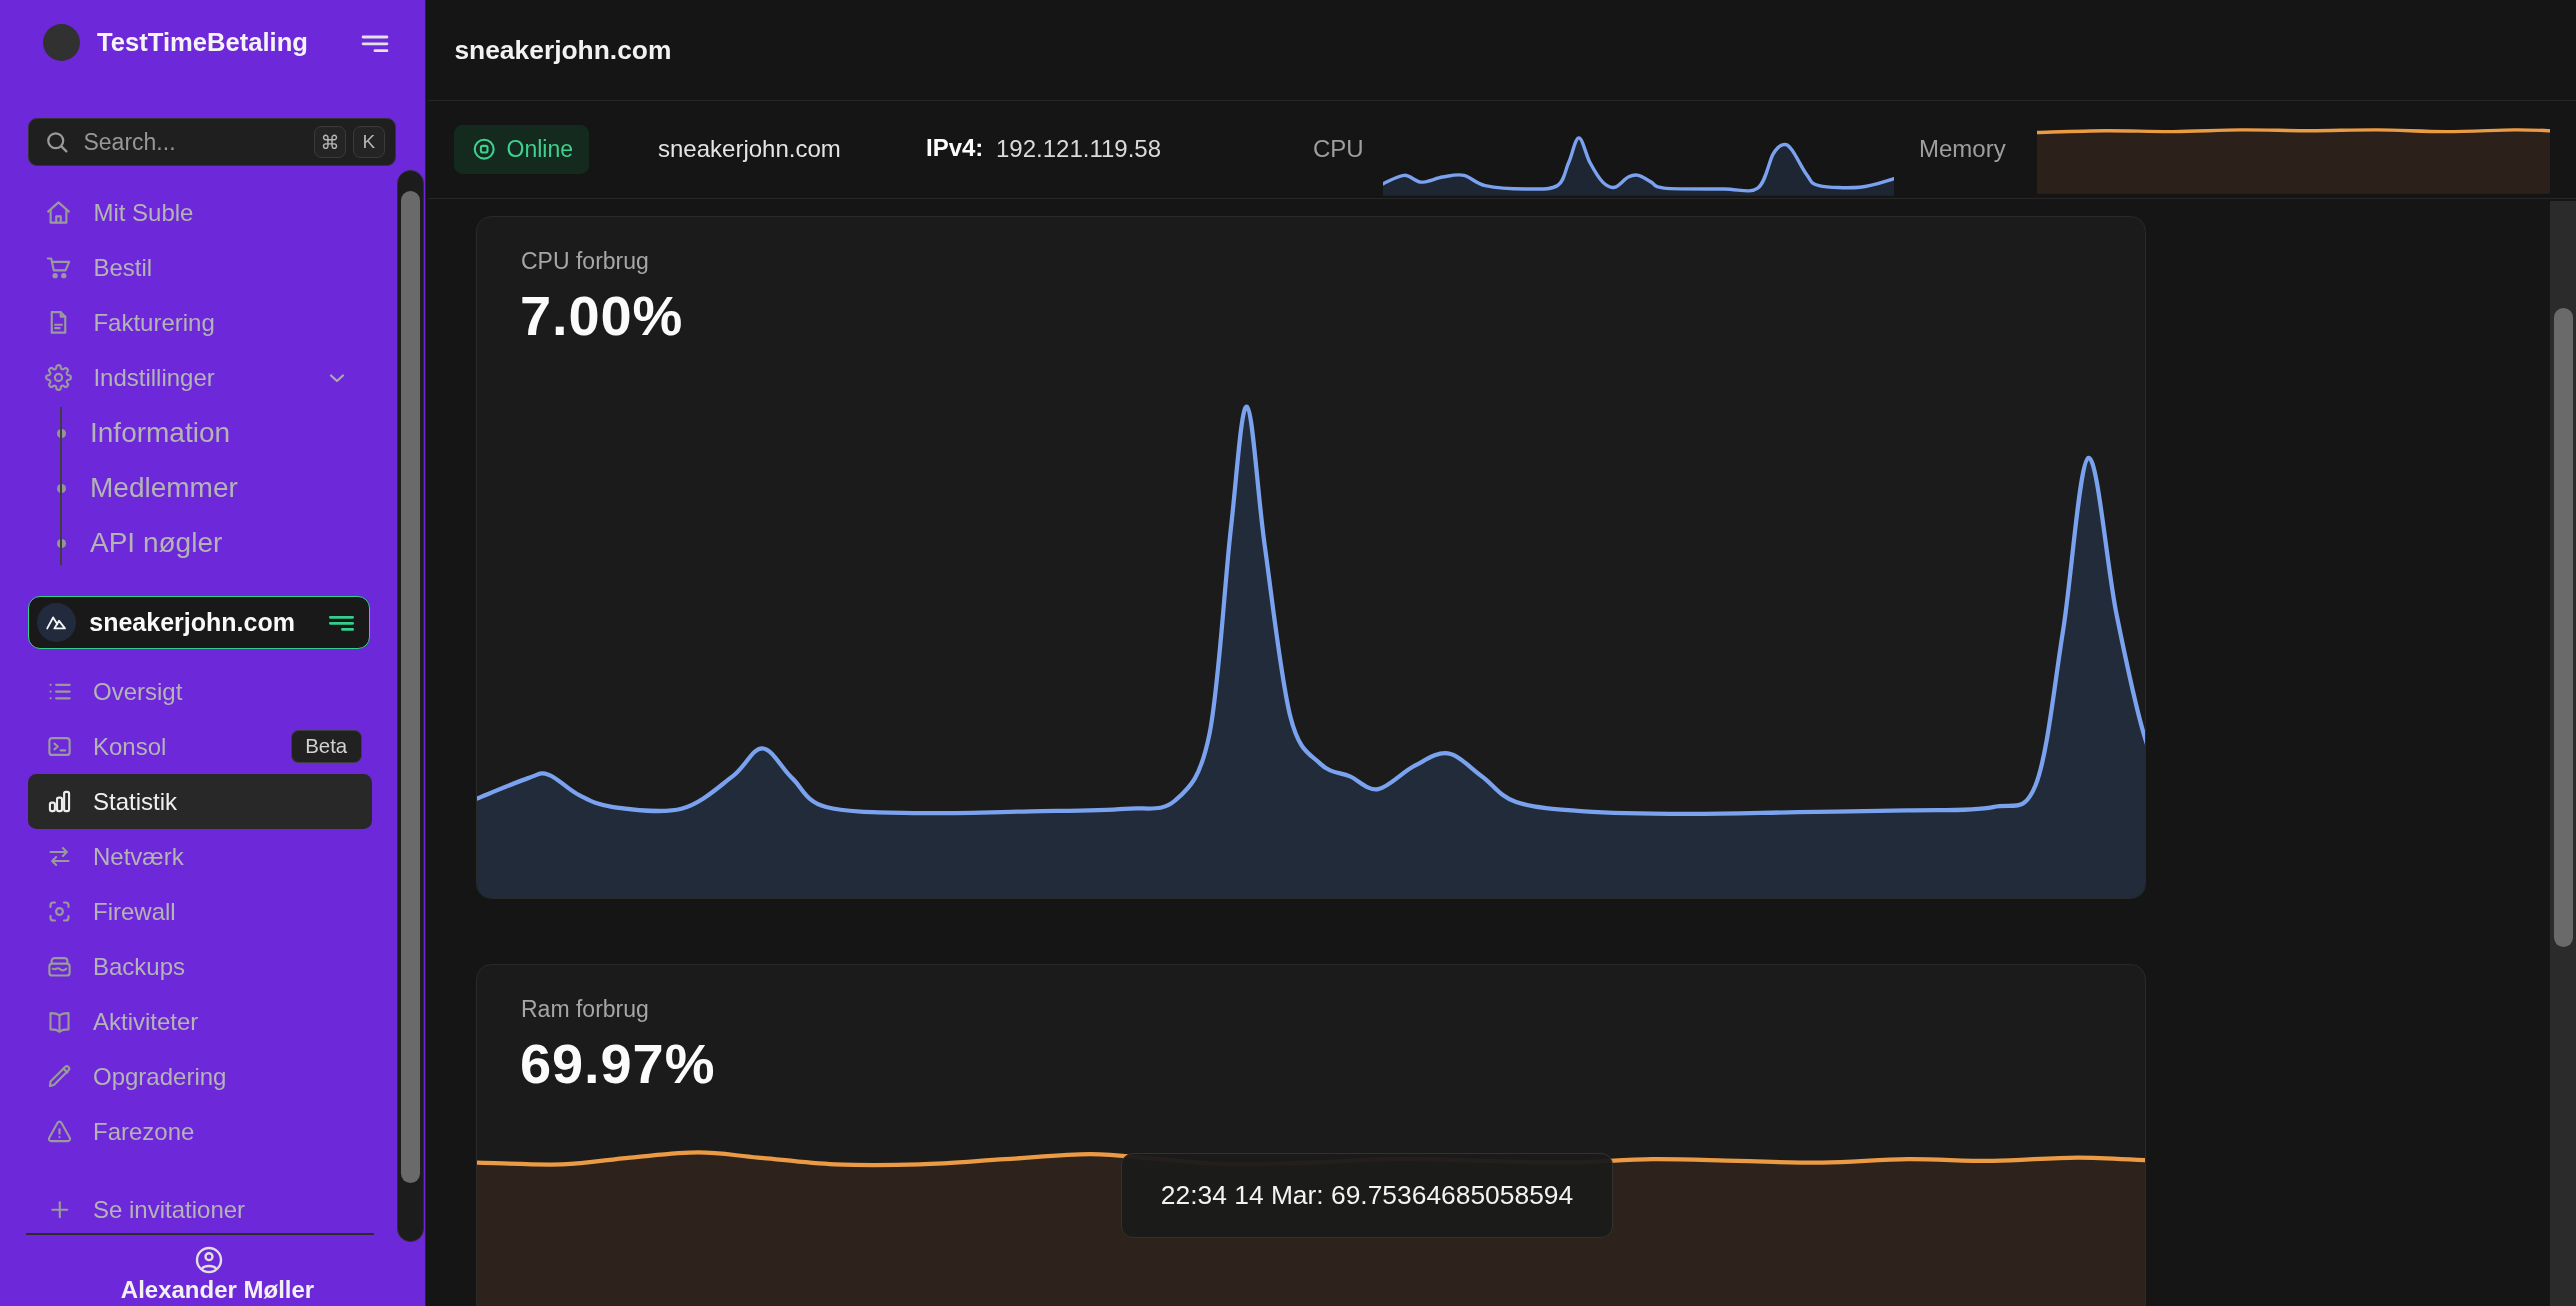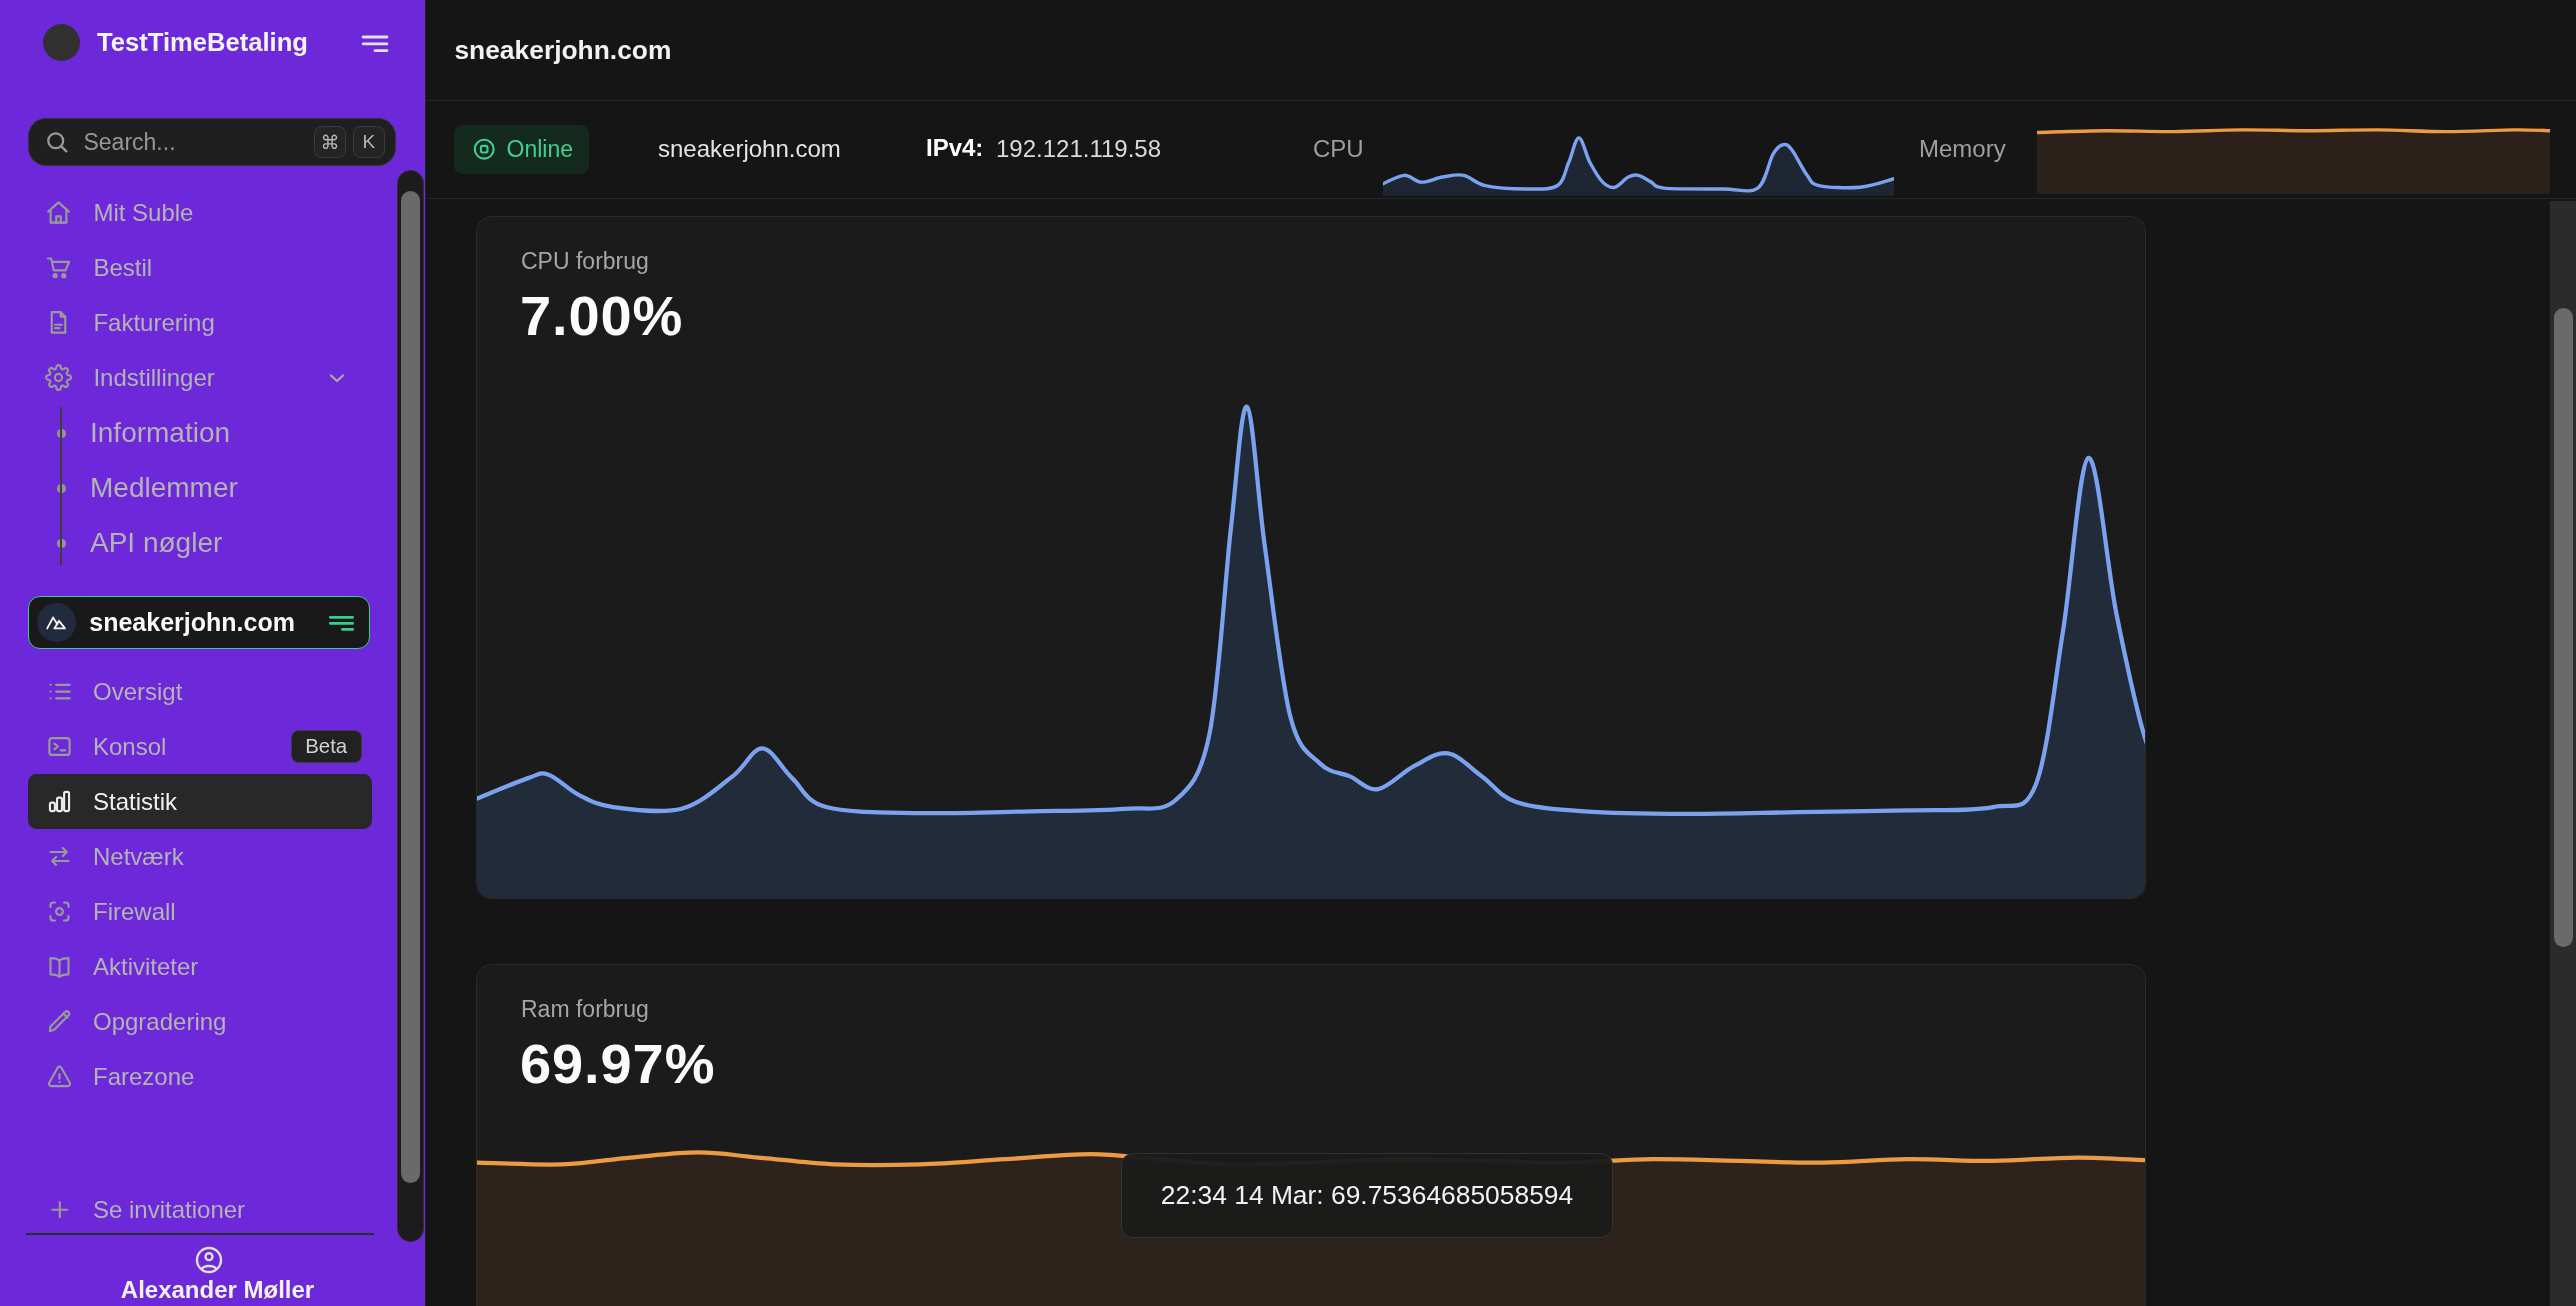--- a/index.html
+++ b/index.html
@@ -9,21 +9,21 @@
 
   
   .sidebar{position:absolute;left:0;top:0;width:426px;height:1307px;background:#6d28d9;
            border-right:1.7px solid #272727;}
   .brand{position:absolute;top:22px;left:43px;width:349px;height:41px;display:flex;align-items:center;}
   .brand-avatar{width:37px;height:37px;border-radius:50%;background:#313131;flex:none;}
   .brand-name{margin-left:17px;font-size:25.6px;font-weight:bold;color:#f4f4f4;}
   .brand-burger{margin-left:auto;color:#e2e2e2;}
 
   .search{position:absolute;top:118px;left:28px;width:368px;height:48px;background:#1f1f1f;
-          border:1.7px solid #343434;border-radius:18px;display:flex;align-items:center;
+          border:1.7px solid #343434;border-radius:9px;display:flex;align-items:center;
           padding:0 10.2px 0 15.3px;}
   .search .ph{margin-left:13.6px;font-size:23px;color:#979797;}
   .kbd{width:32px;height:32px;border:1.7px solid #3b3b3b;border-radius:7.7px;color:#b5b5b5;
        font-size:19px;display:flex;align-items:center;justify-content:center;background:#242424;}
   .search .keys{margin-left:auto;display:flex;gap:6.8px;}
 
   .nav{position:absolute;top:185px;left:0;width:392px;}
   .nav-item{height:55px;display:flex;align-items:center;padding-left:44px;color:#b4b4b4;font-size:24px;}
   .nav-item .ic{width:29px;height:29px;flex:none;margin-right:20.4px;color:#9a9a9a;display:flex;align-items:center;justify-content:center;}
   .nav-item .chev{margin-left:auto;margin-right:43px;color:#ababab;}
@@ -255,20 +255,30 @@
             <path d="M20 16v1.5a2.5 2.5 0 0 1-2.5 2.5H16"></path>
               <path d="M8 20H6.5A2.5 2.5 0 0 1 4 17.5V16"></path>
             <circle cx="12" cy="12" r="3"></circle>
           </svg>
         </span>
         <span>Firewall</span>
       </div>
       <div class="srow">
         <span class="ic">
           <svg width="27" height="27" viewBox="0 0 24 24" stroke="currentColor" stroke-width="1.9" fill="none" stroke-linecap="round" stroke-linejoin="round">
+            <rect x="3" y="9.5" width="18" height="10.5" rx="2.5"></rect>
+              <path d="M5 9.5V7a2.5 2.5 0 0 1 2.5-2.5h9A2.5 2.5 0 0 1 19 7v2.5"></path>
+            <path d="M6 14c2 1.8 4-1.8 6 0s4 1.8 6 0"></path>
+          </svg>
+        </span>
+        <span>Backups</span>
+      </div>
+      <div class="srow">
+        <span class="ic">
+          <svg width="27" height="27" viewBox="0 0 24 24" stroke="currentColor" stroke-width="1.9" fill="none" stroke-linecap="round" stroke-linejoin="round">
             <path d="M12 6.5C10 5 7.6 4.5 4 4.5V19c3.6 0 6 .5 8 2 2-1.5 4.4-2 8-2V4.5c-3.6 0-6 .5-8 2z"></path>
               <path d="M12 6.5V21"></path>
           </svg>
         </span>
         <span>Aktiviteter</span>
       </div>
       <div class="srow">
         <span class="ic">
           <svg width="27" height="27" viewBox="0 0 24 24" stroke="currentColor" stroke-width="1.9" fill="none" stroke-linecap="round" stroke-linejoin="round">
             <path d="M3.5 20.5 7 19.5 20 6.5a2.1 2.1 0 0 0-3-3l-13 13z"></path>

